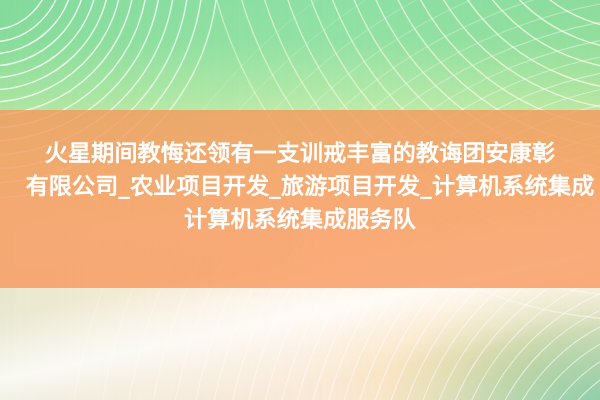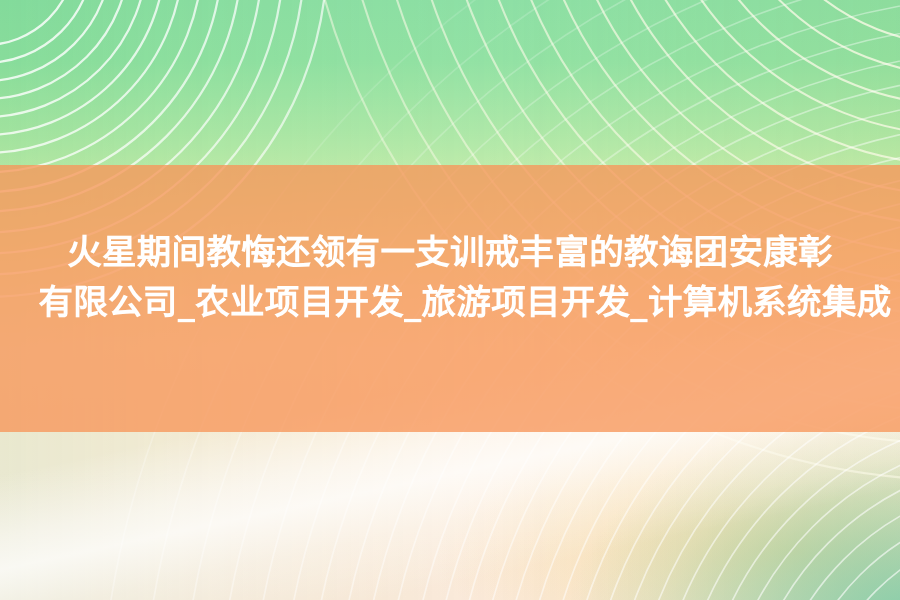--- a/index.html
+++ b/index.html
@@ -258,15 +258,16 @@
     </g>
   </svg>
 
   <div class="bg-layer bg-light-band"></div>
 
   <div id="orange-band"></div>
 
   <div id="text-block">
     <div class="headline">火星期间教悔还领有一支训戒丰富的教诲团安康彰</div>
     <div class="headline overflow">有限公司_农业项目开发_旅游项目开发_计算机系统集成</div>
+    <div class="headline">计算机系统集成服务队</div>
   </div>
 
 </div>
 
 </body></html>

